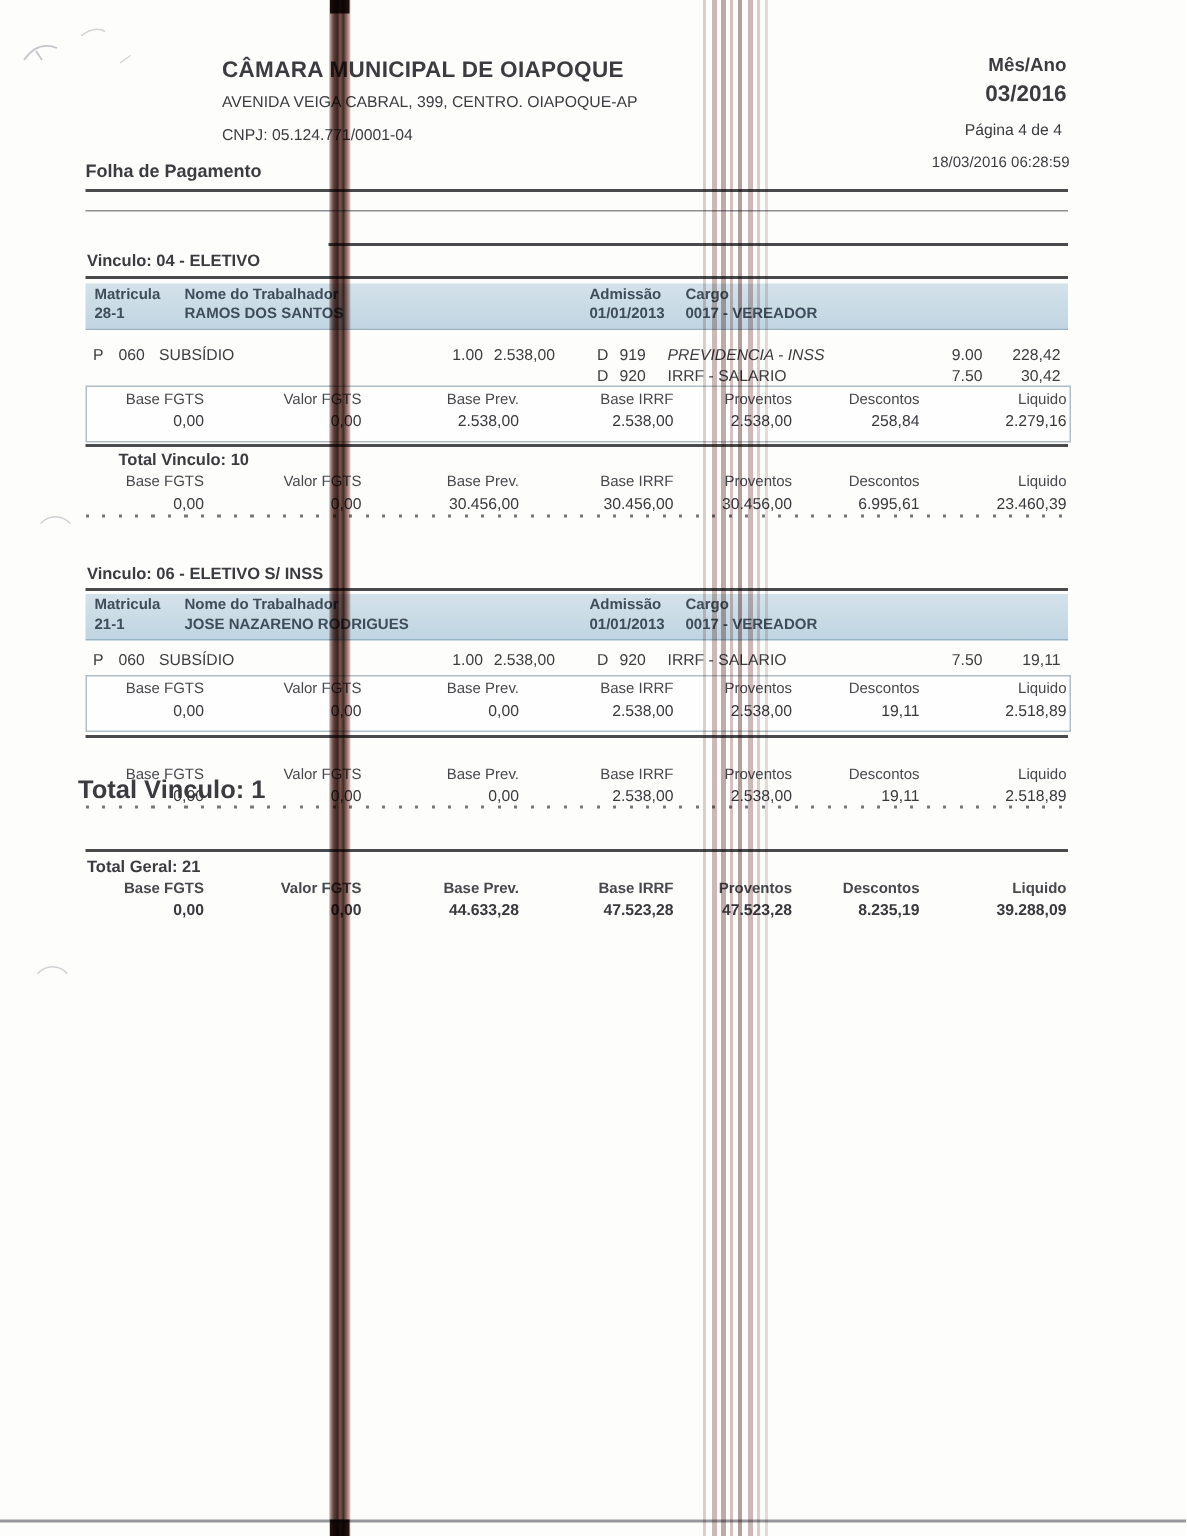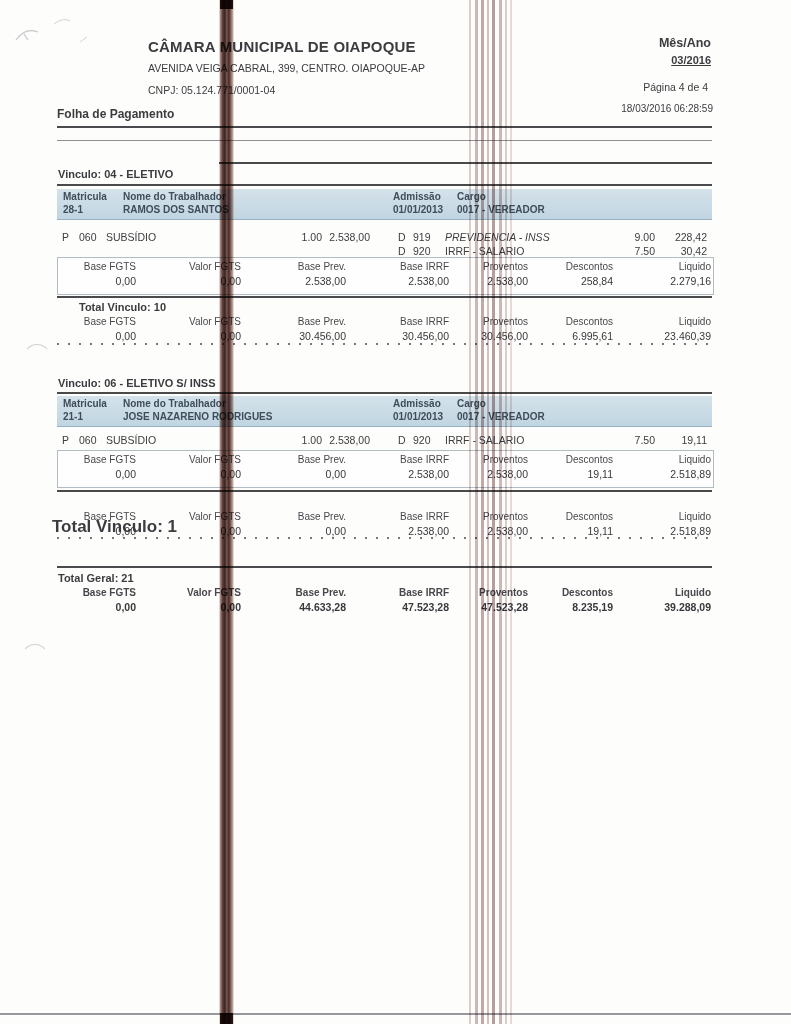--- a/index.html
+++ b/index.html
@@ -73,21 +73,21 @@
 </head>
 <body>
 
 <div class="page">
 
   <div class="t b" style="left:148px;top:38px;font-size:15px;letter-spacing:.2px;">CÂMARA MUNICIPAL DE OIAPOQUE</div>
   <div class="t" style="left:148px;top:62px;font-size:10.5px;">AVENIDA VEIGA CABRAL, 399,  CENTRO. OIAPOQUE-AP</div>
   <div class="t" style="left:148px;top:84px;font-size:10.5px;">CNPJ: 05.124.771/0001-04</div>
 
   <div class="t b" style="right:80px;top:36px;font-size:12.5px;">Mês/Ano</div>
-  <div class="t b" style="right:80px;top:54px;font-size:11px;text-decoration:underline;">03/2016</div>
+  <div class="t b" style="right:80px;top:54px;font-size:15px;">03/2016</div>
   <div class="t" style="right:83px;top:81px;font-size:10.5px;">Página 4 de 4</div>
   <div class="t" style="right:78px;top:103px;font-size:10px;">18/03/2016 06:28:59</div>
 
   <div class="t b" style="left:57px;top:107px;font-size:12px;">Folha de Pagamento</div>
 
   <div class="hr" style="top:126px;height:2px;"></div>
   <div class="hr thin" style="top:140px;height:1px;"></div>
 
   <div class="hr" style="top:162px;left:219px;width:493px;height:2px;"></div>
 

